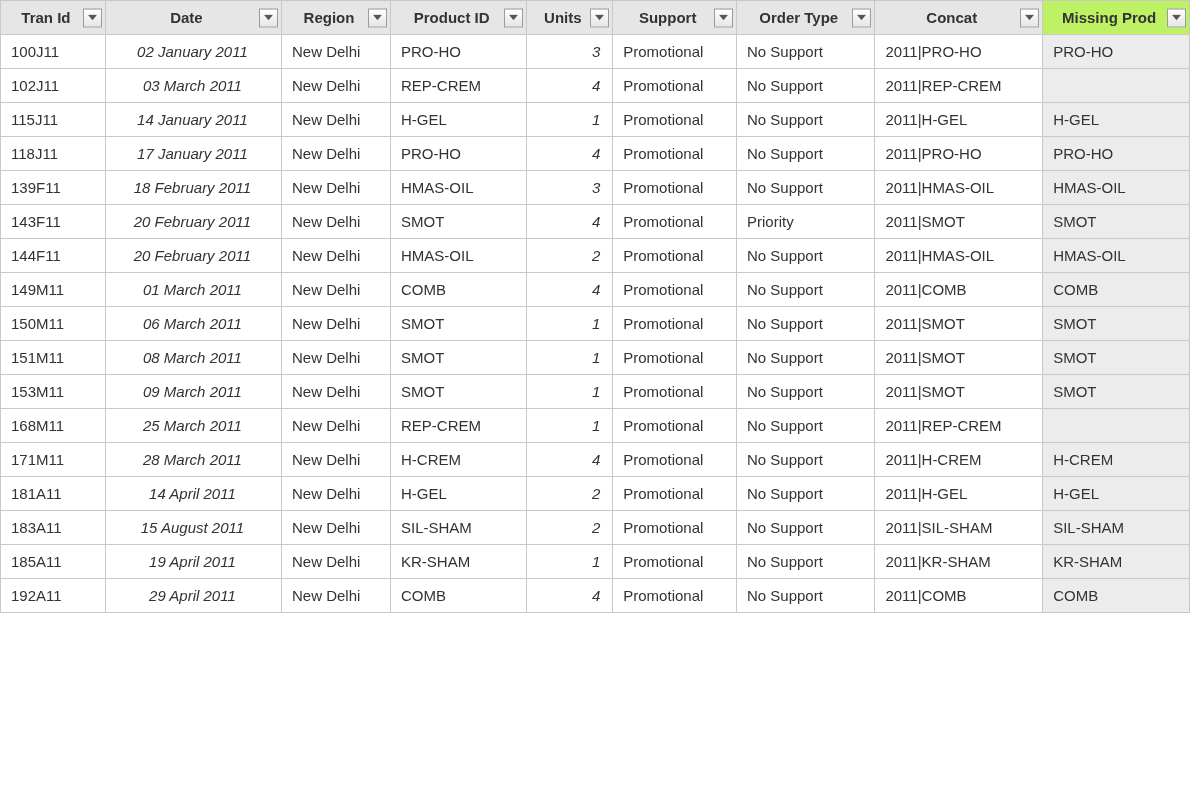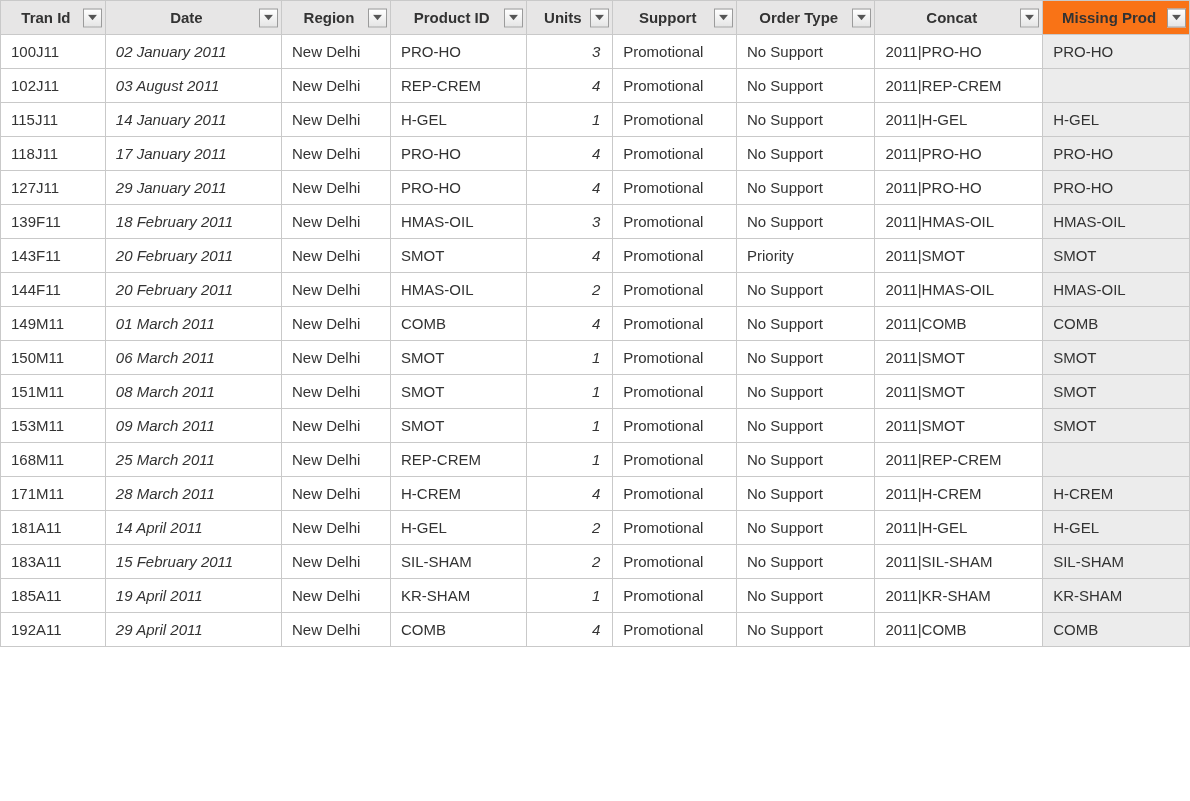--- a/index.html
+++ b/index.html
@@ -1,37 +1,37 @@
 <!DOCTYPE html>
 <html><head>
 <meta charset="utf-8">
 <style>
   html,body{margin:0;padding:0;font-family:"Segoe UI",Arial,sans-serif;font-size:15px;color:#333;background:#fff;}
   .sheet{width:1190px;height:801px;overflow:hidden;}
   table{border-collapse:collapse;table-layout:fixed;width:1190px;}
   th,td{border:1px solid #c9c9c9;padding:6px 8px 6px 10px;height:21px;white-space:nowrap;overflow:hidden;text-overflow:ellipsis;vertical-align:middle;}
   thead th{background:#e7e6e6;font-weight:700;text-align:center;position:relative;padding-right:24px;}
-  thead th.highlight{background:#f97316;}
+  thead th.highlight{background:#bef264;}
   tbody td{background:#fff;}
   tbody td.highlight{background:#ececec;}
   .filter-btn{position:absolute;right:3px;top:50%;transform:translateY(-50%);width:17px;height:17px;border:1px solid #9b9b9b;background:linear-gradient(#ffffff,#e5e5e5);display:flex;align-items:center;justify-content:center;cursor:pointer;}
   .filter-btn svg{width:9px;height:6px;}
   
   col.c0{width:100px;}
   col.c1{width:168px;}
   col.c2{width:104px;}
   col.c3{width:130px;}
   col.c4{width:82px;}
   col.c5{width:118px;}
   col.c6{width:132px;}
   col.c7{width:160px;}
   col.c8{width:140px;}
   
   td.al-l{text-align:left;}
-  td.date{text-align:left;font-style:italic;padding-right:12px;}
+  td.date{text-align:center;font-style:italic;padding-right:12px;}
   td.units{text-align:right;font-style:italic;padding-right:12px;}
 </style>
 </head>
 <body>
 <div class="sheet">
 
 <table>
   <colgroup>
     <col class="c0">
         <col class="c1">
@@ -99,21 +99,21 @@
           <td class="al-l">New Delhi</td>
           <td class="al-l">PRO-HO</td>
           <td class="units">3</td>
           <td class="al-l">Promotional</td>
           <td class="al-l">No Support</td>
           <td class="al-l">2011|PRO-HO</td>
           <td class="al-l highlight">PRO-HO</td>
         </tr>
         <tr>
           <td class="al-l">102J11</td>
-          <td class="date">03 August 2011</td>
+          <td class="date">03 March 2011</td>
           <td class="al-l">New Delhi</td>
           <td class="al-l">REP-CREM</td>
           <td class="units">4</td>
           <td class="al-l">Promotional</td>
           <td class="al-l">No Support</td>
           <td class="al-l">2011|REP-CREM</td>
           <td class="al-l highlight"></td>
         </tr>
         <tr>
           <td class="al-l">115J11</td>
@@ -131,31 +131,20 @@
           <td class="date">17 January 2011</td>
           <td class="al-l">New Delhi</td>
           <td class="al-l">PRO-HO</td>
           <td class="units">4</td>
           <td class="al-l">Promotional</td>
           <td class="al-l">No Support</td>
           <td class="al-l">2011|PRO-HO</td>
           <td class="al-l highlight">PRO-HO</td>
         </tr>
         <tr>
-          <td class="al-l">127J11</td>
-          <td class="date">29 January 2011</td>
-          <td class="al-l">New Delhi</td>
-          <td class="al-l">PRO-HO</td>
-          <td class="units">4</td>
-          <td class="al-l">Promotional</td>
-          <td class="al-l">No Support</td>
-          <td class="al-l">2011|PRO-HO</td>
-          <td class="al-l highlight">PRO-HO</td>
-        </tr>
-        <tr>
           <td class="al-l">139F11</td>
           <td class="date">18 February 2011</td>
           <td class="al-l">New Delhi</td>
           <td class="al-l">HMAS-OIL</td>
           <td class="units">3</td>
           <td class="al-l">Promotional</td>
           <td class="al-l">No Support</td>
           <td class="al-l">2011|HMAS-OIL</td>
           <td class="al-l highlight">HMAS-OIL</td>
         </tr>
@@ -253,21 +242,21 @@
           <td class="al-l">New Delhi</td>
           <td class="al-l">H-GEL</td>
           <td class="units">2</td>
           <td class="al-l">Promotional</td>
           <td class="al-l">No Support</td>
           <td class="al-l">2011|H-GEL</td>
           <td class="al-l highlight">H-GEL</td>
         </tr>
         <tr>
           <td class="al-l">183A11</td>
-          <td class="date">15 February 2011</td>
+          <td class="date">15 August 2011</td>
           <td class="al-l">New Delhi</td>
           <td class="al-l">SIL-SHAM</td>
           <td class="units">2</td>
           <td class="al-l">Promotional</td>
           <td class="al-l">No Support</td>
           <td class="al-l">2011|SIL-SHAM</td>
           <td class="al-l highlight">SIL-SHAM</td>
         </tr>
         <tr>
           <td class="al-l">185A11</td>

